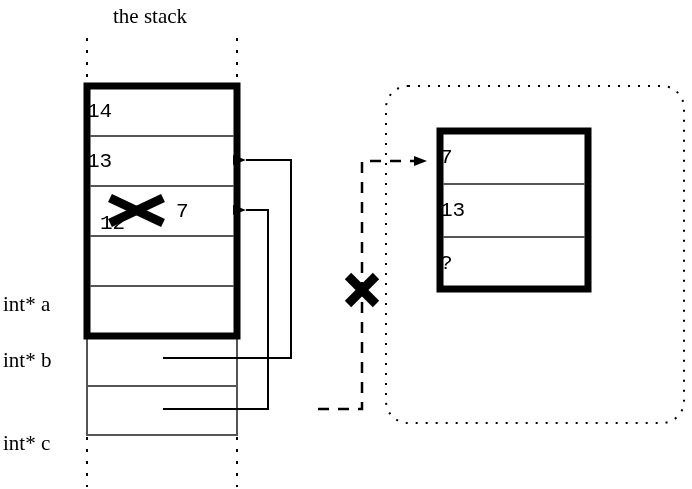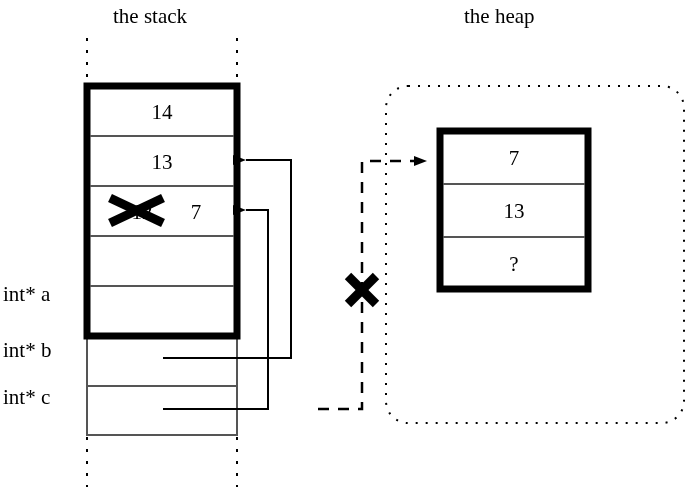--- a/index.html
+++ b/index.html
@@ -24,42 +24,41 @@
   }
   .title-text {
     position: absolute;
     font-family: "Liberation Serif", "DejaVu Serif", serif;
     font-size: 21px;
     color: #000000;
     white-space: nowrap;
   }
   .cell-text {
     position: absolute;
-    font-family: Liberation Serif, serif;
+    font-family: Liberation Mono, monospace;
     font-size: 21px;
     color: #000000;
     white-space: nowrap;
-    text-align: center;
   }
   .var-label {
     position: absolute;
     font-family: "Liberation Serif", "DejaVu Serif", serif;
     font-size: 21px;
     color: #000000;
     white-space: nowrap;
+    margin-top: 10px;
   }
 </style>
 </head>
 <body>
 
 <div id="canvas">
 
   <div class="title-text" style="left:113px; top:4px;">the stack</div>
 
-  <div class="title-text" style="left:464px; top:4px;">the heap</div>
 
   <svg class="layer" viewBox="0 0 692 489">
     <defs>
       <marker id="arrowLeft" markerWidth="14" markerHeight="12" refX="1" refY="6" orient="auto" markerUnits="userSpaceOnUse">
         <path d="M 14 1 L 14 11 L 1 6 z" fill="#000000"></path>
       </marker>
       <marker id="arrowRight" markerWidth="14" markerHeight="12" refX="13" refY="6" orient="auto" markerUnits="userSpaceOnUse">
         <path d="M 0 1 L 0 11 L 13 6 z" fill="#000000"></path>
       </marker>
     </defs>
@@ -114,31 +113,31 @@
     <g>
       <line x1="110" y1="198" x2="163" y2="223" stroke="#000000" stroke-width="9"></line>
       <line x1="163" y1="198" x2="110" y2="223" stroke="#000000" stroke-width="9"></line>
     </g>
   </svg>
 
   <div class="cell-text" style="left:87px; top:100px; width:150px;">14</div>
 
   <div class="cell-text" style="left:87px; top:150px; width:150px;">13</div>
 
-  <div class="cell-text" style="left:100px; top:200px; width:84px;">12</div>
+  <div class="cell-text" style="left:100px; top:212px; width:84px;">12</div>
 
   <div class="cell-text" style="left:176px; top:200px; width:40px;">7</div>
 
 
 
   <div class="cell-text" style="left:440px; top:146px; width:148px;">7</div>
 
   <div class="cell-text" style="left:440px; top:199px; width:148px;">13</div>
 
   <div class="cell-text" style="left:440px; top:252px; width:148px;">?</div>
 
   <div class="var-label" style="left:3px; top:282px;">int* a</div>
 
   <div class="var-label" style="left:3px; top:338px;">int* b</div>
 
-  <div class="var-label" style="left:3px; top:385px;">int* c</div>
+  <div class="var-label" style="left:3px; top:421px;">int* c</div>
 
 </div>
 
 </body></html>

